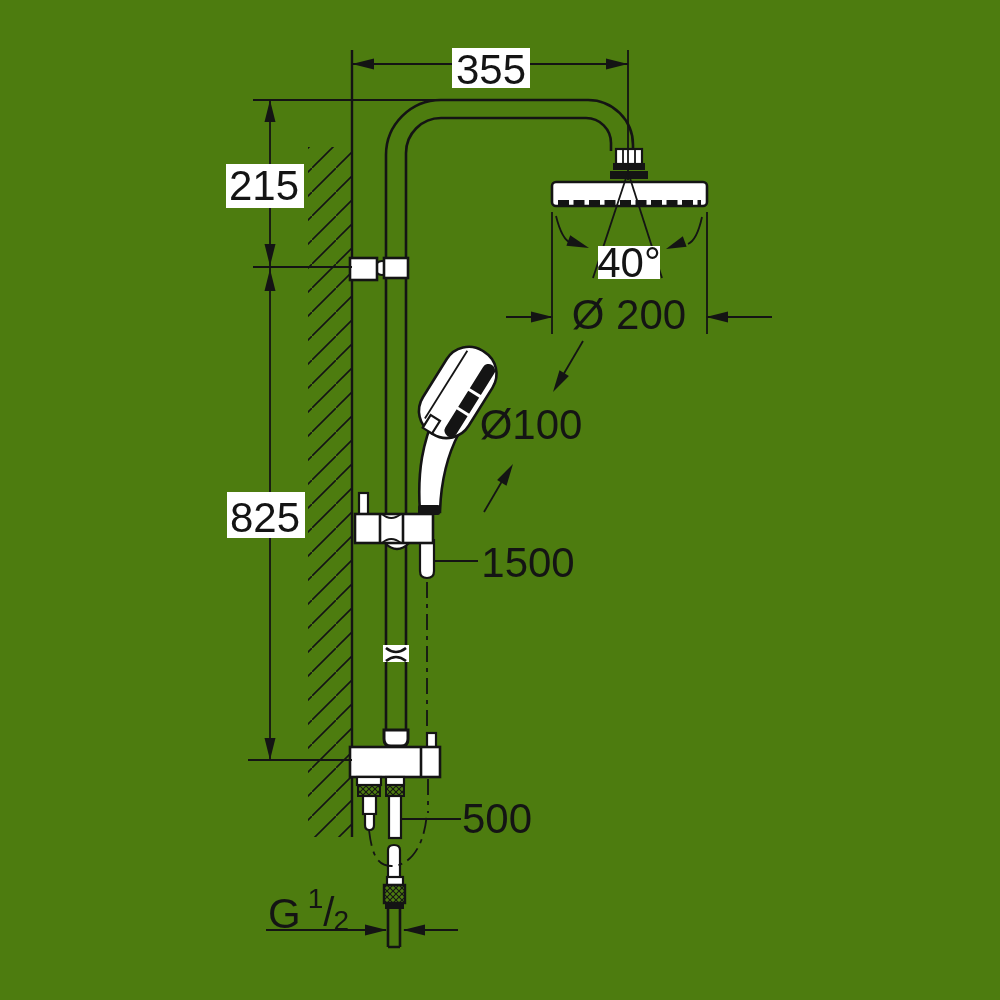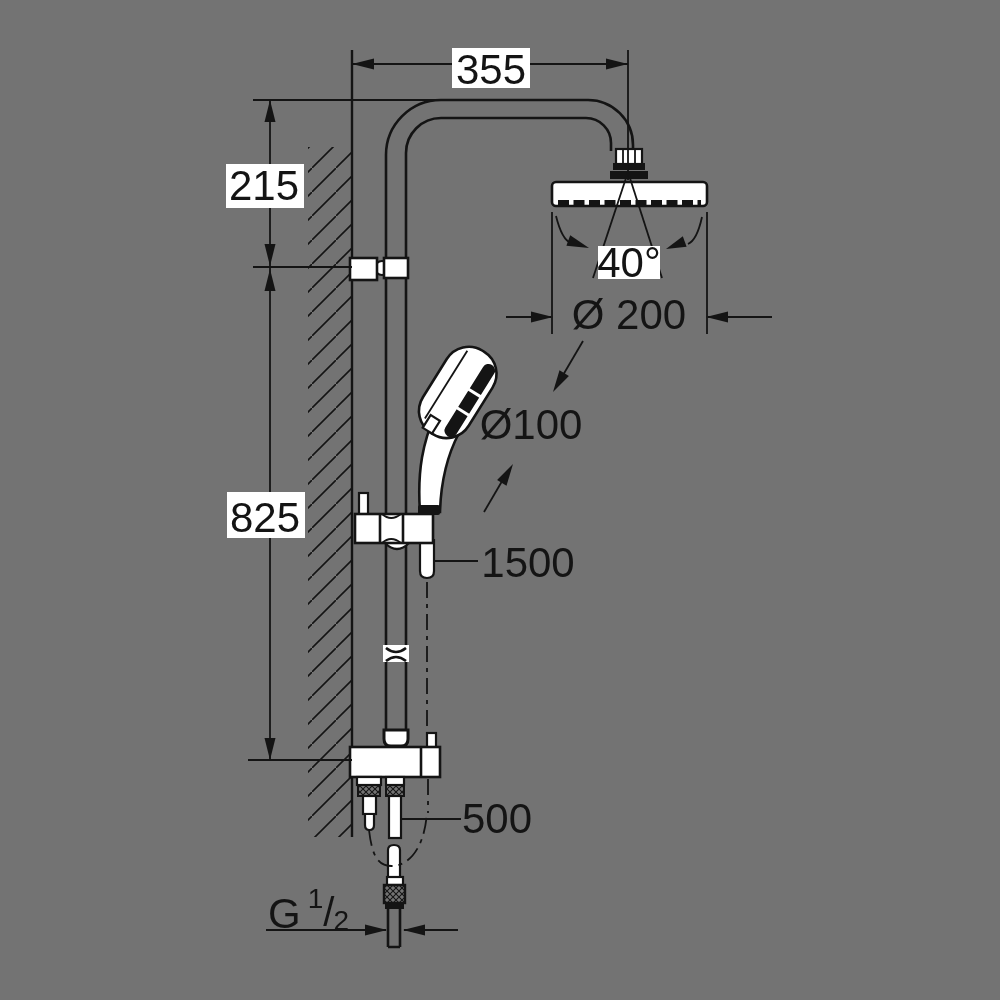--- a/index.html
+++ b/index.html
@@ -1,16 +1,16 @@
 <!DOCTYPE html>
 <html><head>
 <meta charset="utf-8">
 <style>
   html,body{margin:0;padding:0;background:#ffffff;}
-  .stage{position:relative;width:1000px;height:1000px;background:#737373;overflow:hidden;}
+  .stage{position:relative;width:1000px;height:1000px;background:#4d7c0f;overflow:hidden;}
   svg{display:block;}
   .t{font-family:"Liberation Sans","DejaVu Sans",sans-serif;font-size:42px;fill:#141414;}
   .tm{text-anchor:middle;}
   .ts{font-size:28px;}
   .ol{fill:none;stroke:#141414;stroke-width:2.6;}
   .olf{fill:#ffffff;stroke:#141414;stroke-width:2.6;}
   .olf2{fill:#ffffff;stroke:#141414;stroke-width:2.2;}
   .dim{fill:none;stroke:#141414;stroke-width:1.8;}
   .arr{fill:#141414;stroke:none;}
   .blk{fill:#141414;stroke:none;}

